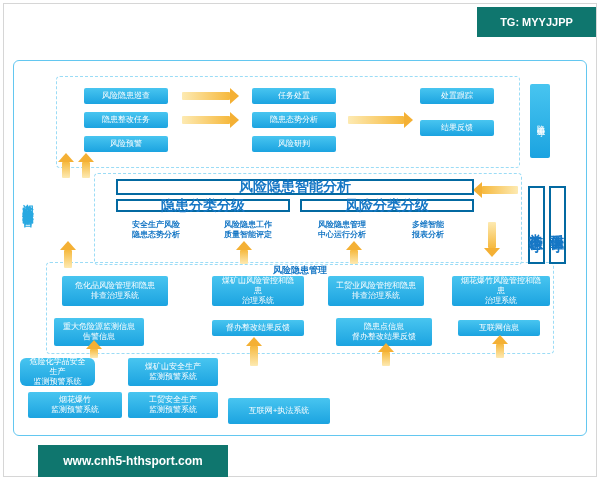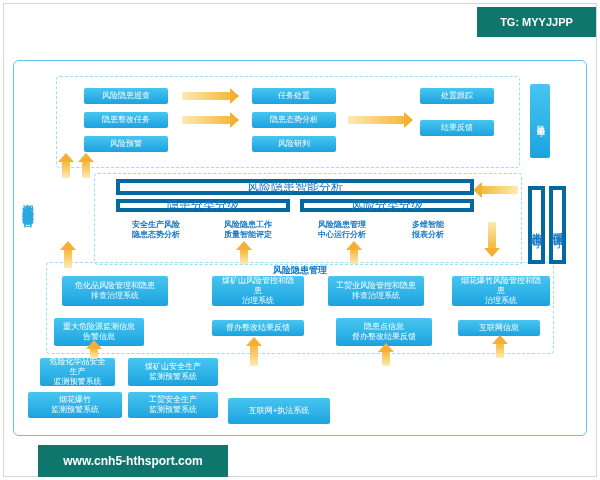--- a/index.html
+++ b/index.html
@@ -3,21 +3,21 @@
 <meta charset="utf-8">
 <style>
   html,body{margin:0;padding:0;}
   body{font-family:"Liberation Sans","DejaVu Sans",sans-serif;background:#fff;}
   .canvas{position:relative;width:600px;height:480px;background:#fff;overflow:hidden;}
   .abs{position:absolute;box-sizing:border-box;}
   .frame{inset:3px;border:1px solid #d6d6d6;}
   .diagram{left:13px;top:60px;width:574px;height:376px;border:1px solid #63c7f0;border-radius:6px;background:#fff;}
   .wm{background:#0f766e;color:#fff;font-weight:700;display:flex;align-items:center;justify-content:center;}
   .cbox{background:linear-gradient(180deg,#48c5f0,#1ba3e0);color:#fff;display:flex;align-items:center;justify-content:center;text-align:center;white-space:pre-line;font-size:8px;line-height:1.25;border-radius:2px;padding:1px 8px;}
-  .obox{border:4px solid #0369a1;color:#1677c5;font-weight:400;display:flex;align-items:center;justify-content:center;text-align:center;font-size:12px;background:#fff;white-space:pre-line;}
+  .obox{border:2px solid #0369a1;color:#1677c5;font-weight:700;display:flex;align-items:center;justify-content:center;text-align:center;font-size:14px;background:#fff;white-space:pre-line;}
   .btxt{color:#1677c5;font-weight:700;font-size:8px;text-align:center;white-space:pre-line;line-height:1.3;}
   .vert{writing-mode:vertical-rl;text-orientation:upright;letter-spacing:1px;}
   .dash{border:1px dashed #9bdcf6;border-radius:4px;}
   
   .arr{position:absolute;}
   .arr-r{height:8px;background:linear-gradient(to right,#fdeab2,#f6b93e);border-radius:1px;}
   .arr-r::after{content:"";position:absolute;left:100%;top:-4px;border-top:8px solid transparent;border-bottom:8px solid transparent;border-left:9px solid #f4b034;}
   .arr-l{height:8px;background:linear-gradient(to left,#fdeab2,#f6b93e);border-radius:1px;}
   .arr-l::after{content:"";position:absolute;right:100%;top:-4px;border-top:8px solid transparent;border-bottom:8px solid transparent;border-right:9px solid #f4b034;}
   .arr-u{width:8px;background:linear-gradient(to top,#fdeab2,#f6b93e);border-radius:1px;}
@@ -100,21 +100,21 @@
   <div class="abs cbox" style="left:212px;top:320px;width:92px;height:16px;">督办整改结果反馈</div>
   <div class="abs cbox" style="left:336px;top:318px;width:96px;height:28px;">隐患点信息
 督办整改结果反馈</div>
   <div class="abs cbox" style="left:458px;top:320px;width:82px;height:16px;">互联网信息</div>
 
   <div class="arr arr-u" style="left:90px;top:349px;height:9px;"></div>
   <div class="arr arr-u" style="left:250px;top:346px;height:20px;"></div>
   <div class="arr arr-u" style="left:382px;top:352px;height:14px;"></div>
   <div class="arr arr-u" style="left:496px;top:344px;height:14px;"></div>
 
-  <div class="abs cbox" style="left:40px;top:358px;width:75px;height:28px;">危险化学品安全生产
+  <div class="abs cbox" style="left:20px;top:358px;width:75px;height:28px;border-radius:6px;">危险化学品安全生产
 监测预警系统</div>
   <div class="abs cbox" style="left:128px;top:358px;width:90px;height:28px;">煤矿山安全生产
 监测预警系统</div>
   <div class="abs cbox" style="left:28px;top:392px;width:94px;height:26px;">烟花爆竹
 监测预警系统</div>
   <div class="abs cbox" style="left:128px;top:392px;width:90px;height:26px;">工贸安全生产
 监测预警系统</div>
   <div class="abs cbox" style="left:228px;top:382px;width:102px;height:26px;margin-top:16px;">互联网+执法系统</div>
 </div>
 

